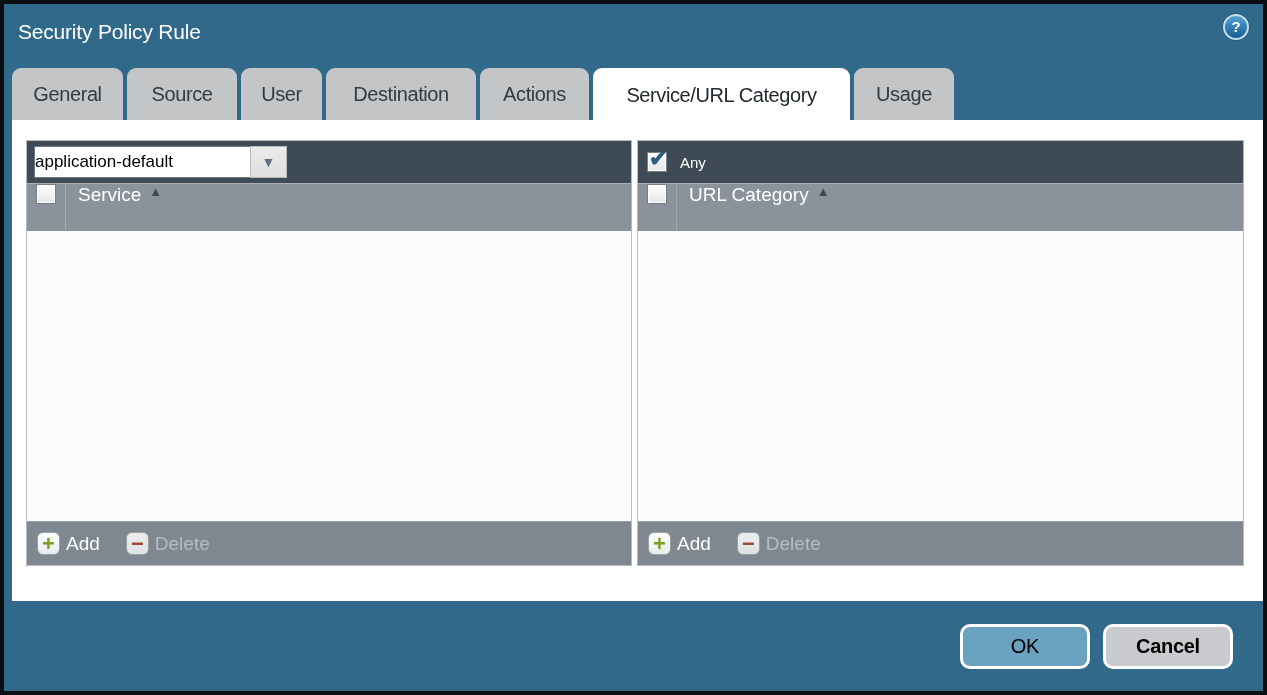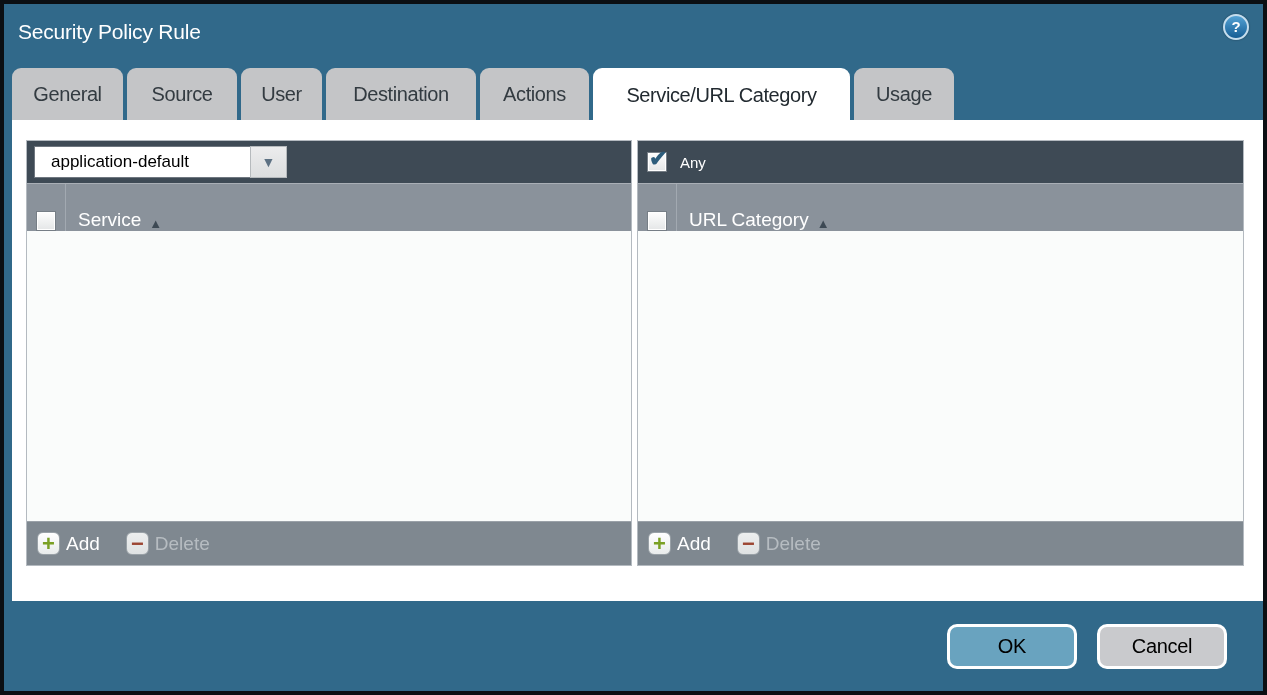--- a/index.html
+++ b/index.html
@@ -30,30 +30,30 @@
 
   
   .content{position:absolute; left:8px; top:116px; width:1251px; height:481px; background:#fff;}
 
   
   .panel{position:absolute; top:20px; height:426px; display:flex; flex-direction:column;
          border:1px solid #b4bac0;}
   .panel-left{left:14px; width:606px;}
   .panel-right{left:625px; width:607px;}
   .darkbar{height:42px; background:var(--dark-bar); display:flex; align-items:center; flex:0 0 auto;}
-  .colhead{height:48px; background:var(--col-head); display:flex; align-items:flex-end;
+  .colhead{height:48px; background:var(--col-head); display:flex; align-items:flex-start;
            flex:0 0 auto; color:#fff; font-size:19px; border-top:1px solid #a9afb6;}
   .list{flex:1 1 auto; background:var(--list-bg);}
   .actionbar{height:44px; background:var(--action-bar); display:flex; align-items:center;
              padding-left:10px; flex:0 0 auto; border-top:1px solid #9aa1a8;}
 
   
   .dropdown{display:flex; margin-left:7px; height:32px;}
   .dropdown input{width:216px; height:32px; border:1px solid #6f7780; border-right:none;
-                  padding:0 16px; font-size:17px; color:#000; outline:none; background:#fff;}
+                  padding:0 0; font-size:17px; color:#000; outline:none; background:#fff;}
   .dd-btn{width:37px; height:32px; background:linear-gradient(#ececed,#dcdedf);
           border:1px solid #b6babd; display:flex; align-items:center; justify-content:center;
           cursor:pointer; color:#5d7183; font-size:14px;}
 
   
   .cbx{width:20px; height:20px; background:linear-gradient(#fefefe,#e4e6e7);
        border:1px solid #767e86; box-shadow:inset 0 0 0 1px #fff; margin-left:9px;
        position:relative; cursor:pointer; flex:0 0 auto;}
   .cbx .check{position:absolute; left:1px; top:-7px; color:#2d5d7c; font-size:22px;
               font-weight:bold;}
@@ -67,26 +67,26 @@
   .add-ico{background:linear-gradient(#ffffff,#e9ecec); color:var(--add-green);
            font-size:22px; font-weight:bold; line-height:19px; cursor:pointer;}
   .del-ico{background:linear-gradient(#eceeee,#dfe2e3); color:var(--del-red);
            font-size:22px; font-weight:bold; line-height:19px;}
   .act-label{font-size:19px; margin-left:6px;}
   .add-label{color:#fff; cursor:pointer;}
   .del-label{color:#b6bcc1;}
   .act-gap{width:26px;}
 
   
-  .footer{position:absolute; right:36px; bottom:22px; display:flex; gap:20px;}
+  .footer{position:absolute; right:30px; bottom:22px; display:flex; gap:13px;}
   .btn{width:130px; height:45px; border-radius:10px; border:3px solid #fff;
        font-size:20px; color:#000; display:flex; align-items:center; justify-content:center;
        cursor:pointer; letter-spacing:-0.3px;}
   .btn-ok{background:var(--ok-bg);}
-  .btn-cancel{background:var(--cancel-bg);}
+  .btn-cancel{background:var(--cancel-bg);font-weight:bold;}
 </style>
 </head>
 <body>
 
 <div class="titlebar">
   <div class="title">Security Policy Rule</div>
   <div class="help">?</div>
 </div>
 
 <div class="tabs">

